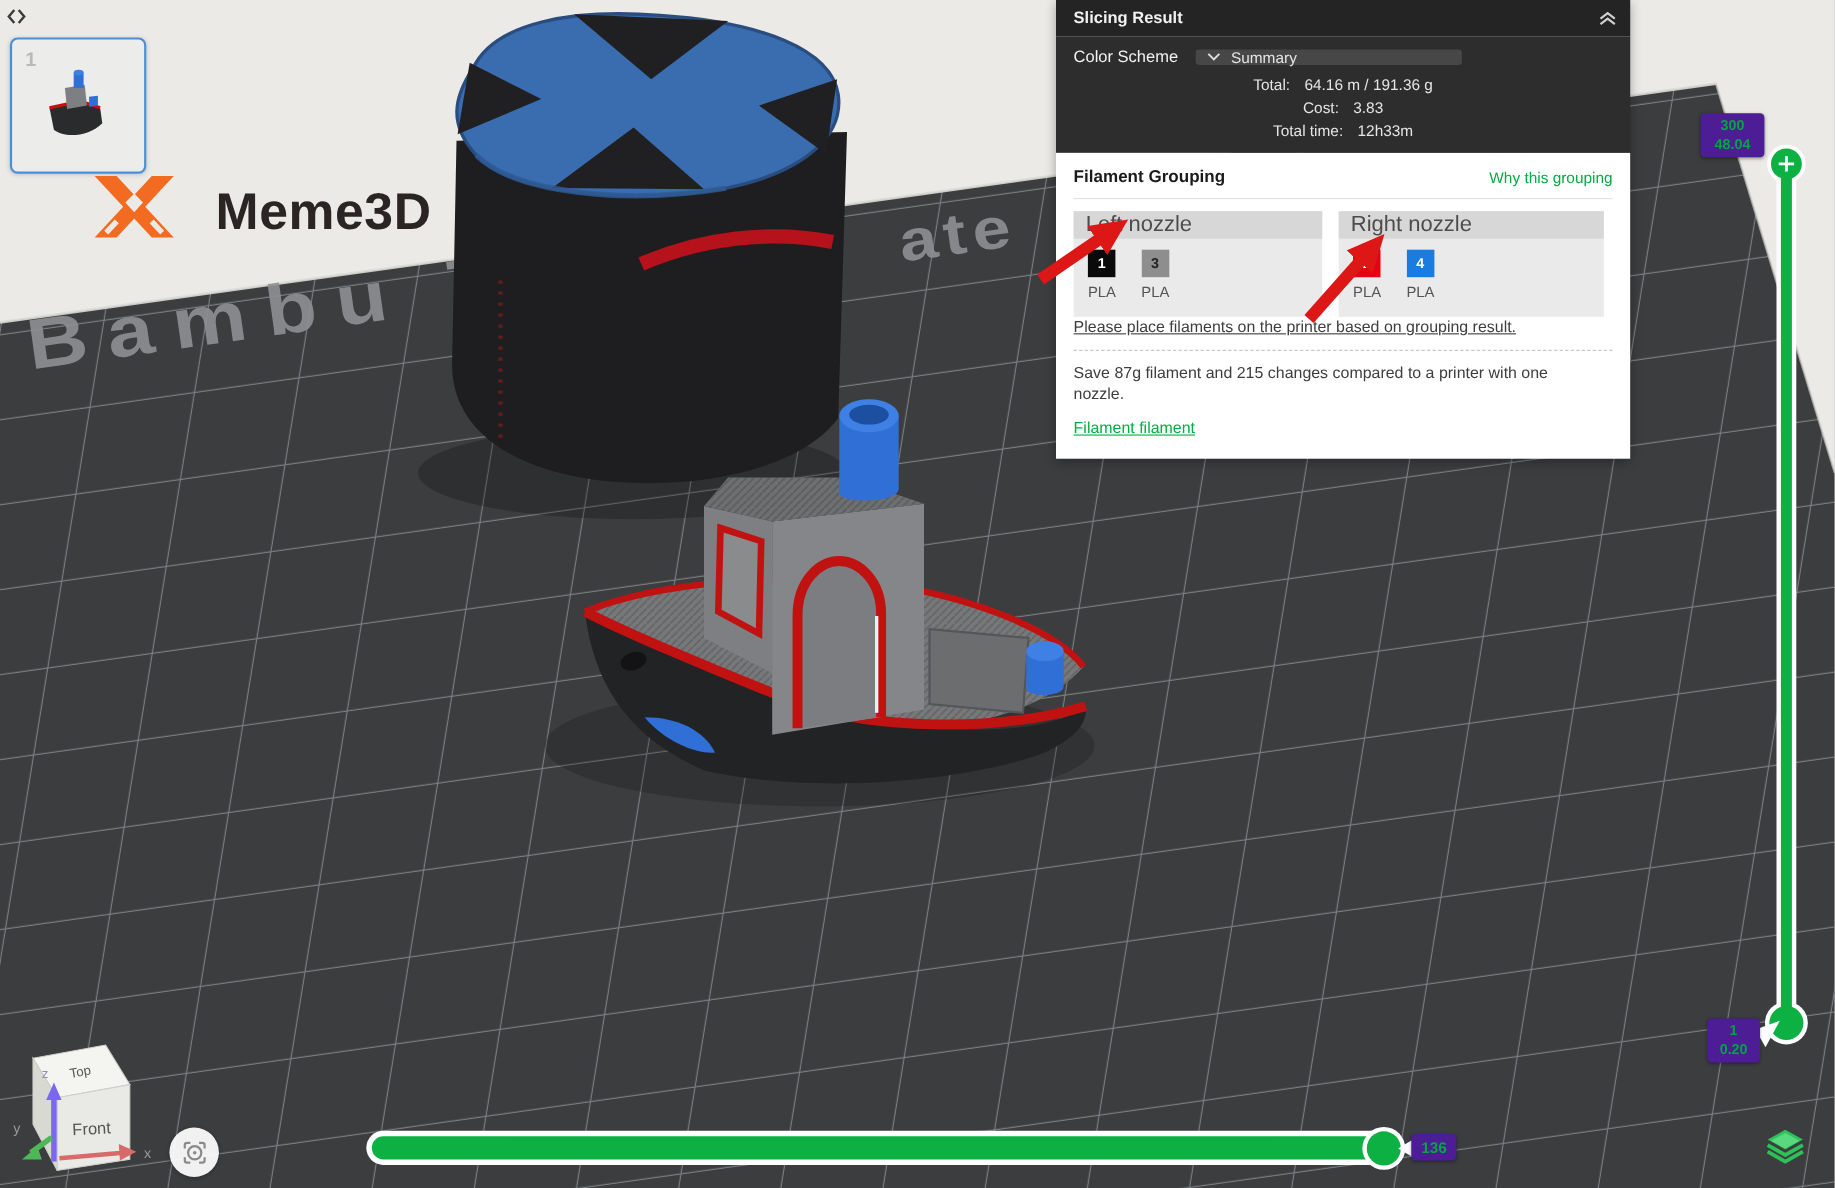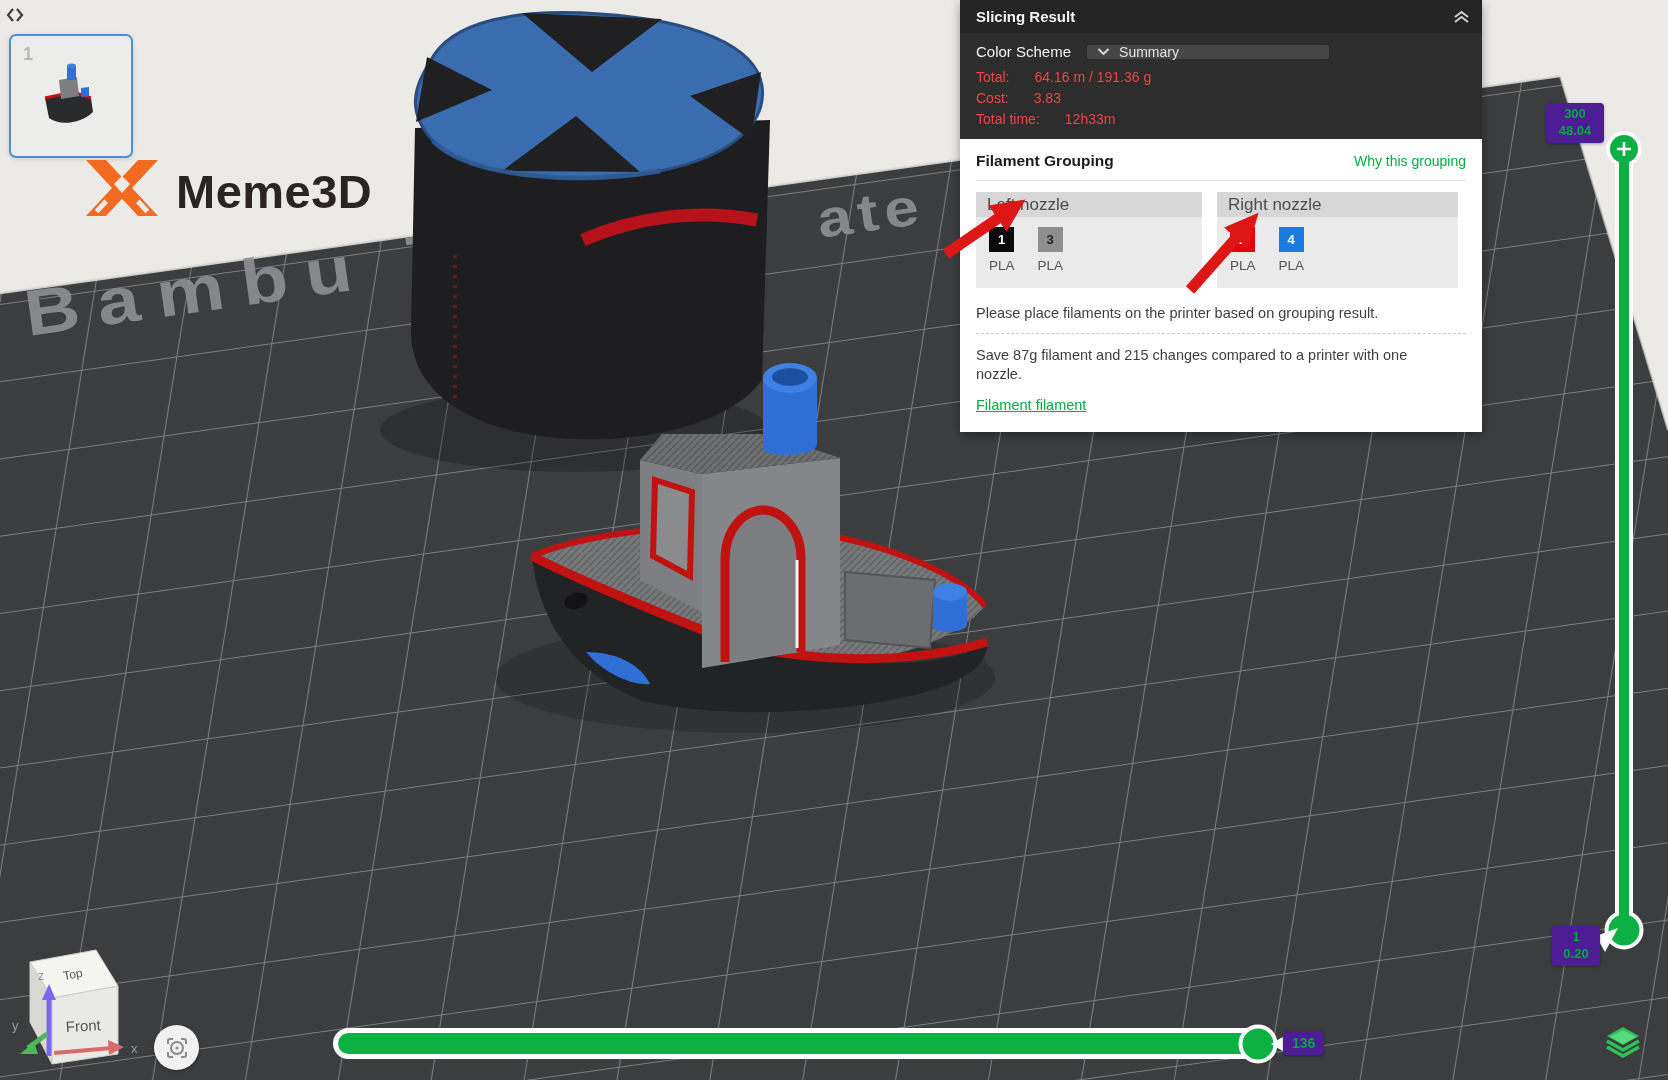--- a/index.html
+++ b/index.html
@@ -6,52 +6,52 @@
   body{font-family:"Liberation Sans",sans-serif;}
   .stage{position:relative;width:1668px;height:1080px;overflow:hidden;background:#eceae7;}
   .stage svg{display:block;}
   .abs{position:absolute;}
 
   
   .collapse-toggle{left:5px;top:5px;width:20px;height:20px;cursor:pointer;z-index:12;}
   .thumb-card{left:9px;top:34px;width:120px;height:120px;background:#ececea;border:2px solid #4a90d9;
     border-radius:7px;box-shadow:0 1px 4px rgba(0,0,0,.15);z-index:12;cursor:pointer;}
   .thumb-index{position:absolute;left:12px;top:8px;color:#b9b9b9;font-size:18px;font-weight:bold;}
-  .logo{left:84px;top:160px;z-index:12;display:flex;align-items:center;gap:16px;}
+  .logo{left:84px;top:160px;z-index:12;display:flex;align-items:center;gap:36px;}
   .logo-text{font-size:47px;font-weight:bold;color:#2b2424;letter-spacing:.5px;}
 
   
   .panel{left:960px;top:0;width:522px;z-index:20;box-shadow:0 3px 10px rgba(0,0,0,.35);}
   .panel-header{height:33px;background:#242424;display:flex;align-items:center;justify-content:space-between;
     padding:0 12px 0 16px;}
   .panel-title{color:#f2f2f2;font-size:15px;font-weight:bold;}
   .panel-dark{background:#2d2d2d;padding:6px 0 10px 0;}
   .cs-row{display:flex;align-items:center;padding:4px 16px 6px 16px;}
   .cs-label{color:#f2f2f2;font-size:15px;font-weight:normal;margin-right:16px;}
   .dropdown{width:222px;height:14px;background:#474747;border-radius:3px;display:flex;align-items:center;
     gap:9px;padding:0 10px;cursor:pointer;}
   .dropdown span{color:#e3e3e3;font-size:14px;}
-  .info{display:flex;gap:25px;padding:2.5px 16px;color:#ef4444;font-size:14px;}
+  .info{display:flex;gap:13px;padding:2.5px 16px;color:#e5e5e5;font-size:14px;justify-content:center;}
   .panel-light{background:#ffffff;padding:13px 16px 18px 16px;}
   .fg-head{display:flex;align-items:center;justify-content:space-between;}
   .fg-title{color:#1b1b1b;font-size:15.5px;font-weight:bold;}
   .green-link{color:#00ae42;font-size:14px;text-decoration:none;cursor:pointer;}
   .fg-divider{border-bottom:1px solid #e2e2e2;margin:10px 0 11px 0;}
   .boxes{display:flex;gap:15px;}
   .nozzle-box{background:#eaeaea;}
   .nozzle-box.left{width:226px;}
   .nozzle-box.right{width:241px;}
   .nozzle-head{background:#d7d7d7;height:25px;display:flex;align-items:center;padding:0 11px;
-    color:#4c4c4c;font-size:17px;}
+    color:#4c4c4c;font-size:20px;}
   .nozzle-body{display:flex;gap:23px;padding:10px 13px 15px 13px;}
   .fil{display:flex;flex-direction:column;align-items:flex-start;}
   .sw{width:25px;height:25px;display:flex;align-items:center;justify-content:center;
     font-size:13px;font-weight:bold;}
   .mat{margin-top:6px;color:#555;font-size:13.5px;}
-  .note{margin-top:17px;color:#3e3e3e;font-size:14.5px;}
+  .note{margin-top:2px;color:#3e3e3e;font-size:14.5px;text-decoration:underline;}
   .dashed{border-top:1px dashed #c9c9c9;margin:12px 0;}
   .savings{color:#3e3e3e;font-size:14.5px;line-height:1.33;max-width:458px;}
   .regroup{display:inline-block;margin-top:12px;color:#00ae42;font-size:14.5px;
     text-decoration:underline;cursor:pointer;}
 
   
   .badge{position:absolute;background:#4c1d95;border-radius:4px;box-shadow:0 1px 3px rgba(0,0,0,.35);
     color:#00a63f;font-size:13px;font-weight:bold;text-align:center;line-height:1.3;
     padding:3px 6px;z-index:26;}
   .badge div{white-space:nowrap;}

